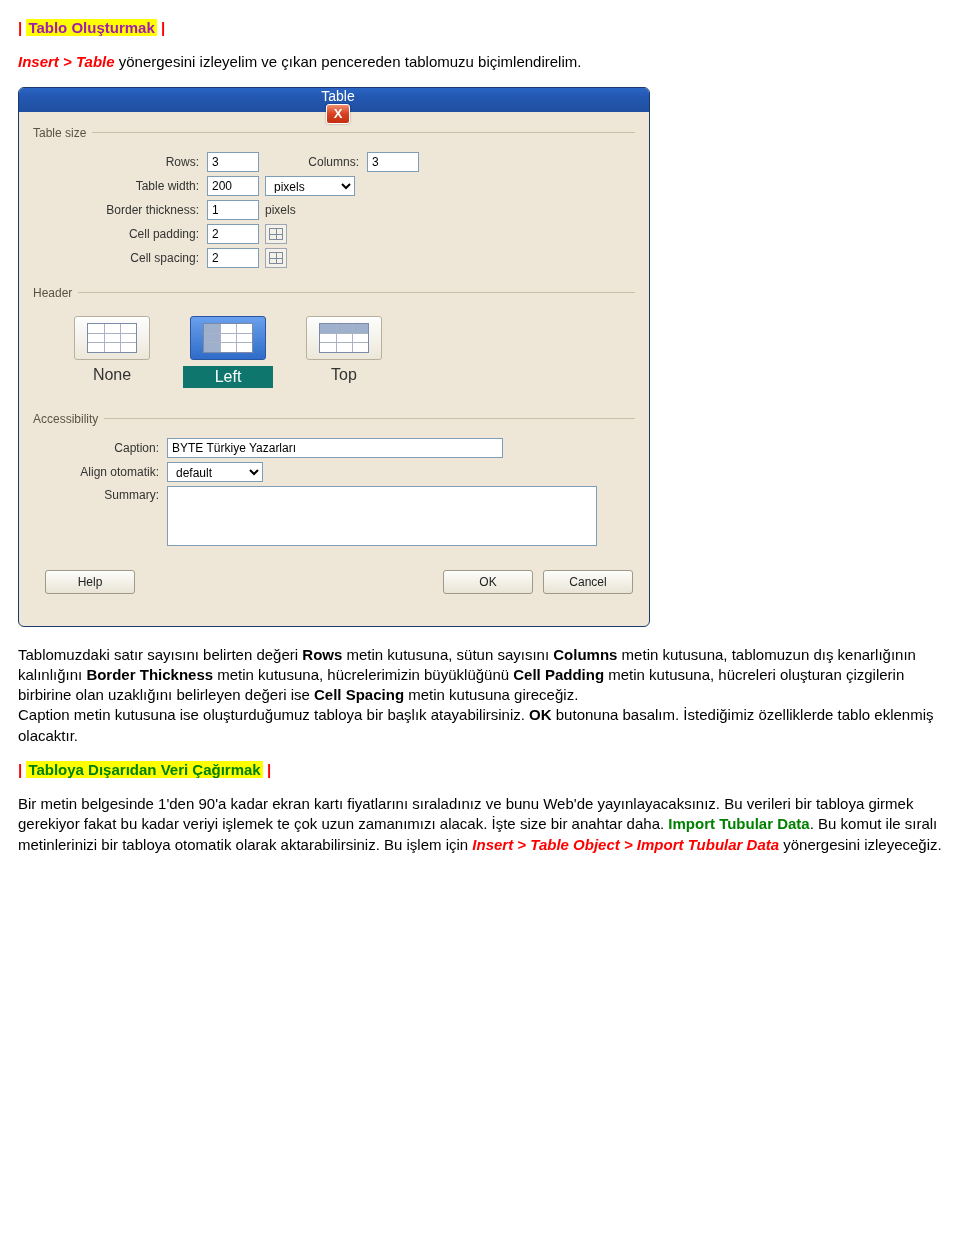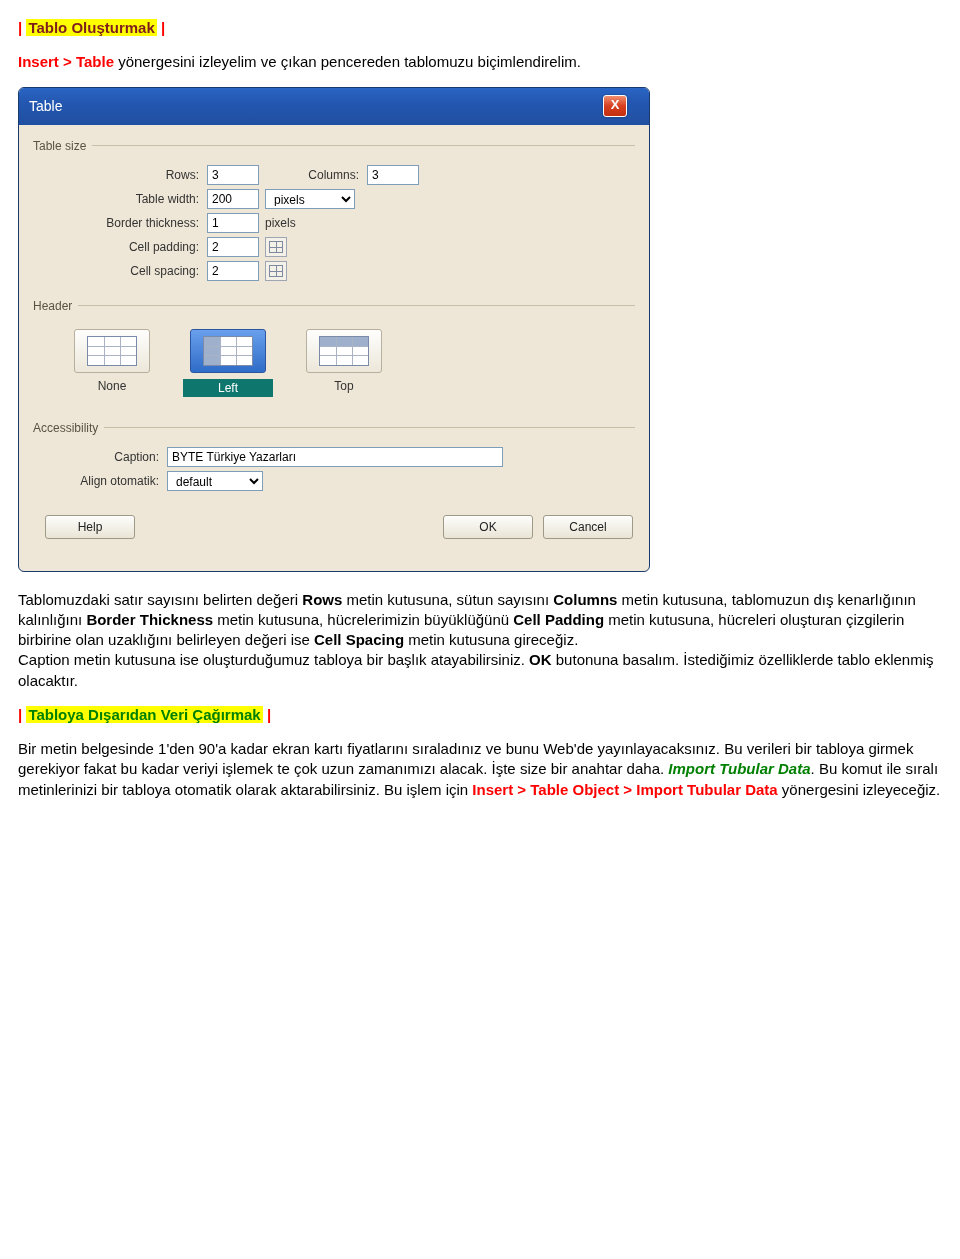--- a/index.html
+++ b/index.html
@@ -9,56 +9,57 @@
     font-size: 15px;
     color: #000;
     background: #fff;
     width: 960px;
   }
   .page {
     padding: 4px 18px 20px 18px;
   }
   .hl {
     background: #ffff00;
-    color: #7f1d1d;
+    color: #a21caf;
     font-weight: bold;
     padding: 0 2px;
   }
   .hl-green {
     background: #ffff00;
     color: #008000;
     font-weight: bold;
     padding: 0 2px;
   }
-  .red { color: #ff0000; font-weight: bold; }
-  .green { color: #008000; font-weight: bold; font-style: italic; }
+  .red { color: #ff0000; font-weight: bold; font-style: italic; }
+  .green { color: #008000; font-weight: bold; }
   .para { margin: 14px 0; line-height: 1.35; }
   .pipe { color: #ff0000; font-weight: bold; }
 
   
   .dialog {
     width: 630px;
     border: 1px solid #1a3a6e;
     border-radius: 6px;
     background: #eee7d7;
     box-shadow: none;
     margin: 6px 0 18px 0;
   }
   .titlebar {
-    height: 37px;
+    height: 24px;
     background: linear-gradient(#2a65c4, #2357b0 40%, #1f4fa0);
     color: #fff;
     font-family: Tahoma, sans-serif;
     font-size: 14px;
     display: flex;
     align-items: center;
-    padding: 0 22px 0 10px;
+    padding: 0 2px 0 10px;
     border-top-left-radius: 5px;
     border-top-right-radius: 5px;
     position: relative;
+    flex-direction: column;
   }
   .titlebar .title { flex: 1; }
   .close-btn {
     width: 22px; height: 20px;
     background: linear-gradient(#f08f6e, #d63f1f 50%, #c42f11);
     border: 1px solid #fff;
     border-radius: 3px;
     color: #fff;
     font-weight: bold;
     font-size: 13px;
@@ -160,21 +161,21 @@
     background: #fff;
     position: relative;
   }
   .hdr-icon .tbl .hcell { position:absolute; background:#9fb0cc; }
   .hdr-icon .tbl .gl { position:absolute; background:#aab3c4;}
   .hdr-opt.selected .hdr-icon {
     background: linear-gradient(#6aa0ec, #2f6cc8);
     border-color:#2a55a0;
   }
   .hdr-opt.selected .cap { background:#0f766e; color:#fff; padding:2px 0;}
-  .cap { font-size:12px; color:#333; }
+  .cap { font-size:16px; color:#333; }
 
   .ta { width: 430px; height: 60px; resize:none; overflow-y: scroll;}
 
   .button-row {
     display:flex;
     padding: 6px 2px 2px 2px;
   }
   .button-row .spacer { flex:1; }
   .btn {
     min-width: 90px;
@@ -301,20 +302,24 @@
         <div class="row">
           <span class="lbl" style="width:120px;">Caption:</span>
           <input class="txt w260" value="BYTE Türkiye Yazarları" style="">
         </div>
         <div class="row">
           <span class="lbl" style="width:120px;">Align otomatik:</span>
           <select class="sel" style="width:96px;">
             <option>default</option>
           </select>
         </div>
+        <div class="row" style="align-items:flex-start;">
+          <span class="lbl" style="width:120px; padding-top:2px;">Summary:</span>
+          <textarea class="ta" style=""></textarea>
+        </div>
       </fieldset>
 
       <div class="button-row">
         <button class="btn">Help</button>
         <span class="spacer"></span>
         <button class="btn">OK</button>
         <button class="btn">Cancel</button>
       </div>
     </div>
   </div>

